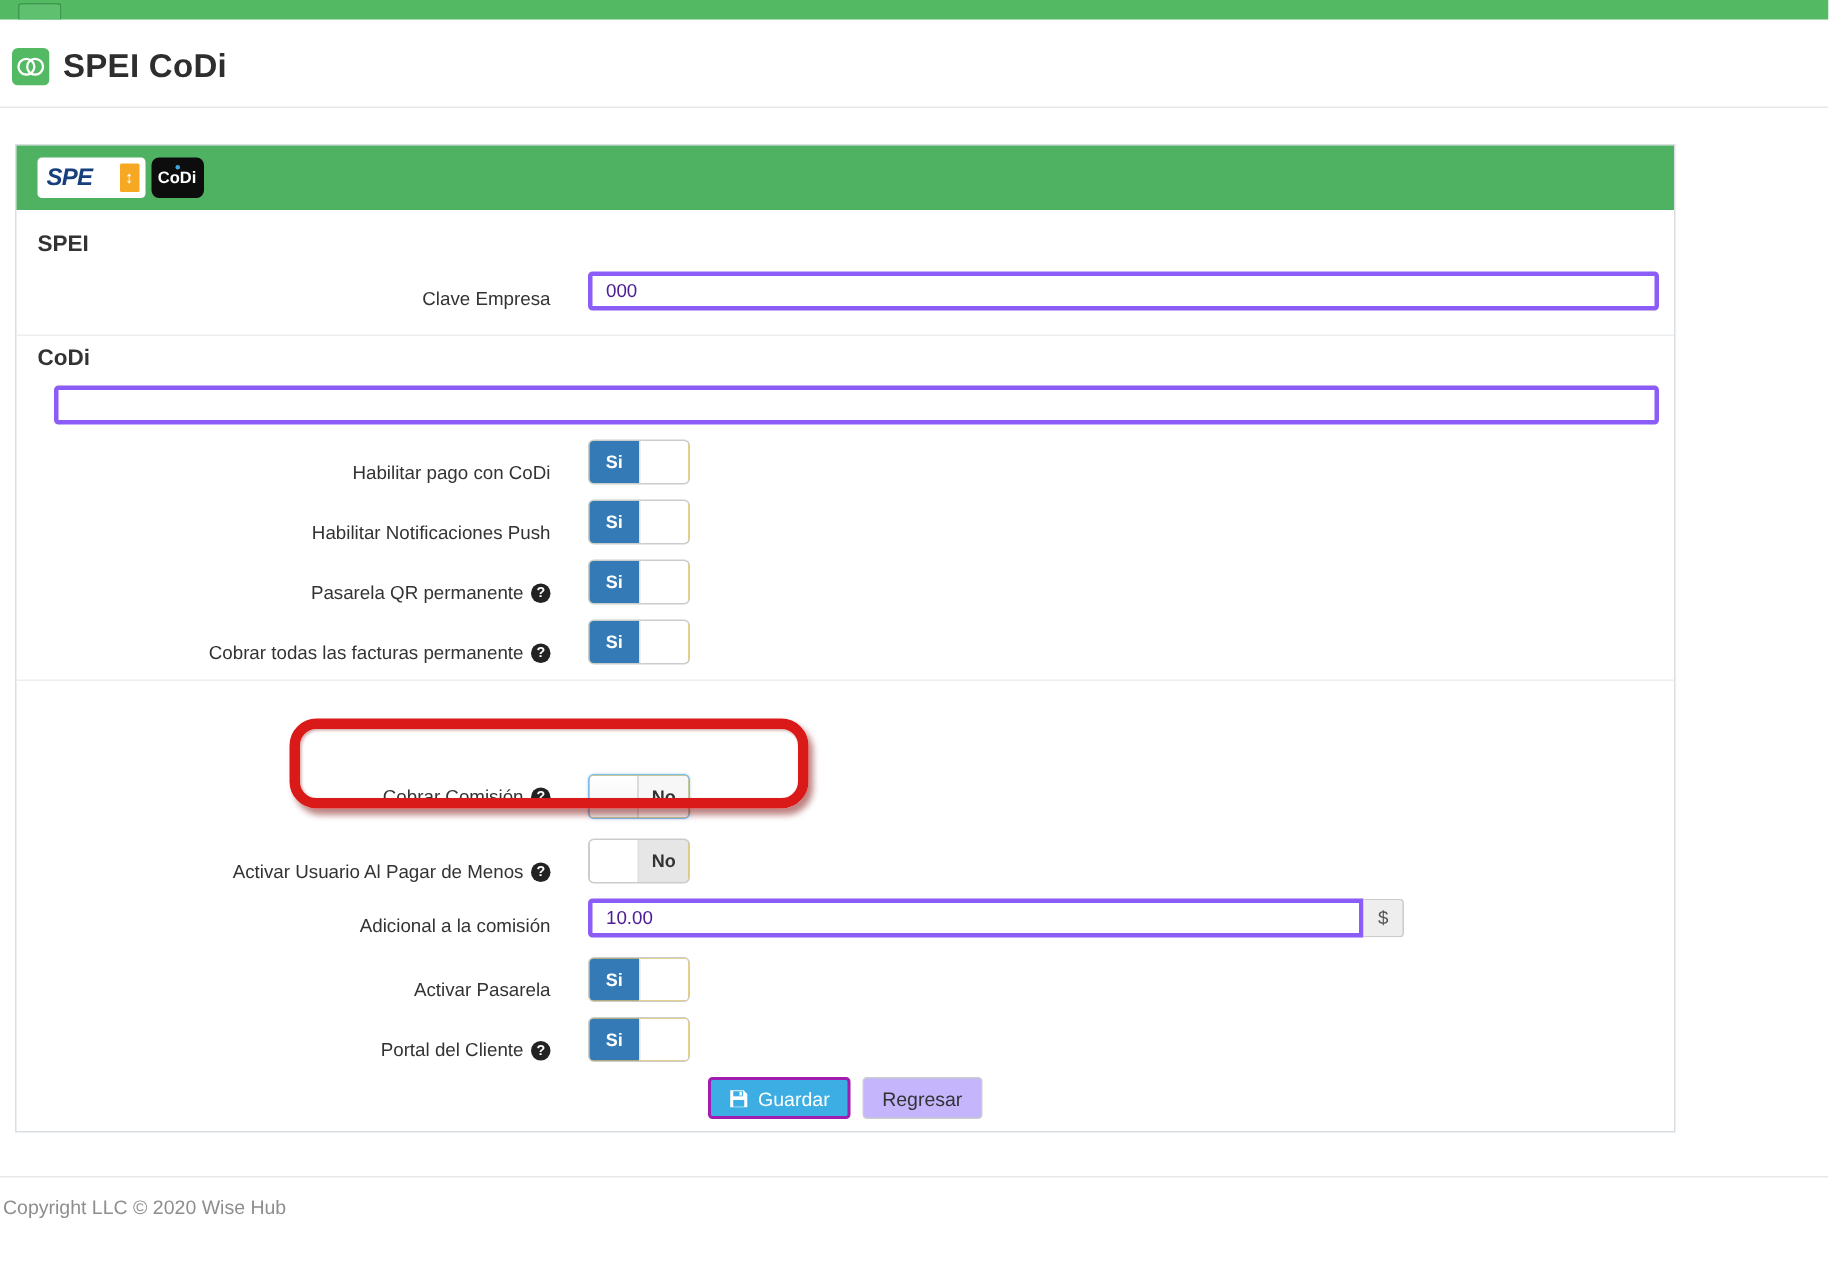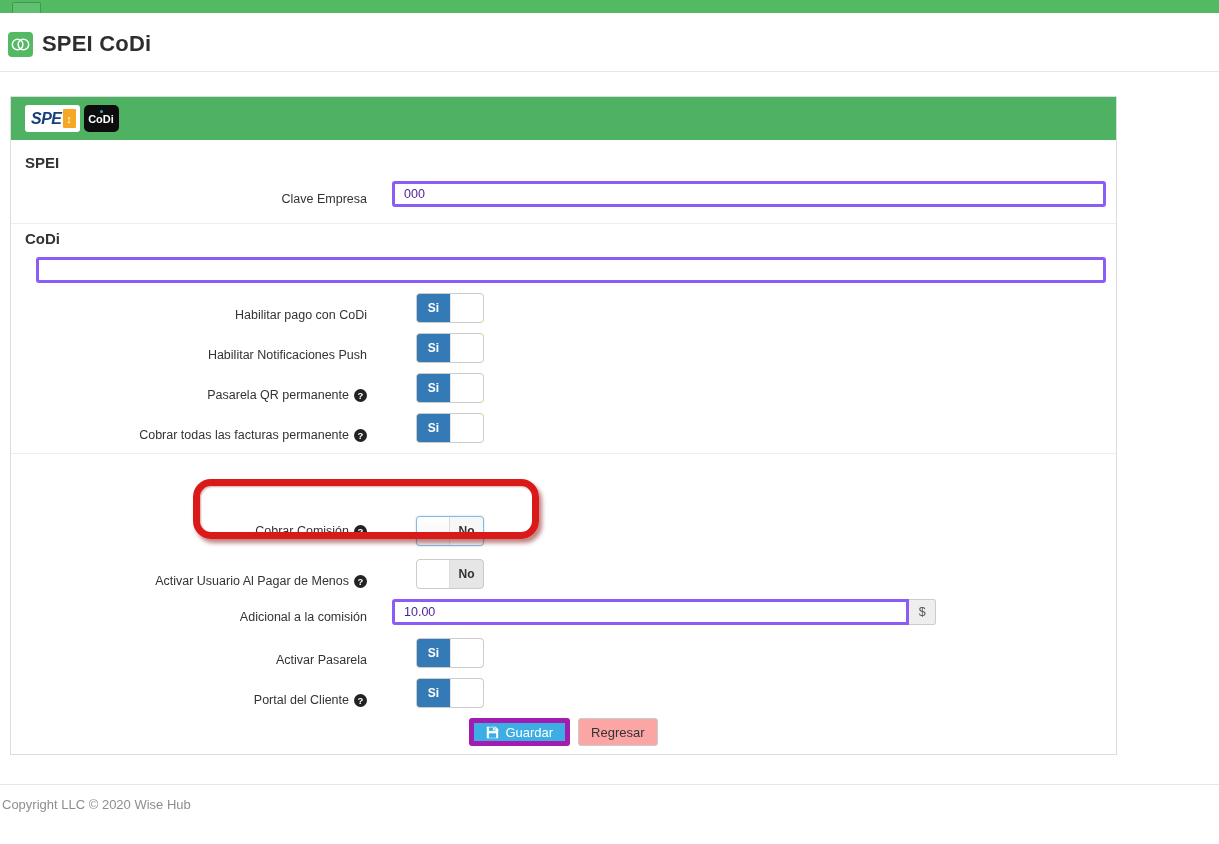--- a/index.html
+++ b/index.html
@@ -18,21 +18,21 @@
   .menu-btn{position:absolute;left:12px;top:2px;width:29px;height:11px;
     background:#5fc16f;border:1px solid #3f9a50;border-bottom:none;border-radius:2px 2px 0 0;cursor:pointer;}
   
   .page-header{display:flex;align-items:center;gap:9px;padding:18px 8px 14px 8px;
     border-bottom:1px solid #e7e7e7;}
   .page-title{font-size:22px;font-weight:600;color:#2e2e2e;letter-spacing:.2px;}
   .card-icon{width:25px;height:25px;display:block;}
   
   .panel{margin:24px 102px 0 10px;width:1107px;border:1px solid #d9dee2;background:#fff;}
   .panel-header{height:43px;background:var(--panel-green);display:flex;align-items:center;padding-left:14px;gap:4px;}
-  .logo-spei{height:27px;background:#fff;border-radius:3px;display:flex;align-items:center;padding:0 4px 0 6px;gap:1px;}
+  .logo-spei{height:27px;background:#fff;border-radius:3px;display:flex;align-items:center;padding:0 4px 0 6px;gap:18px;}
   .logo-spei .spei-txt{color:#173f7d;font-weight:bold;font-style:italic;font-size:16px;letter-spacing:-0.5px;}
   .logo-spei .spei-arrow{display:inline-flex;align-items:center;justify-content:center;
     width:13px;height:19px;background:#f7a823;color:#fff;font-size:11px;font-weight:bold;border-radius:1px;}
   .logo-codi{height:27px;min-width:35px;background:#0d0d0d;border-radius:5px;display:flex;
     align-items:center;justify-content:center;color:#fff;font-size:11px;font-weight:bold;padding:0 4px;position:relative;}
   .logo-codi::after{content:"";position:absolute;top:5px;left:16px;width:3px;height:3px;border-radius:50%;background:#3ea7e0;}
   .panel-body{padding:14px 0 8px 0;position:relative;}
   .section-heading{font-size:15px;font-weight:bold;color:#333;margin:0 0 10px 14px;}
   .divider{border:0;border-top:1px solid #eceef0;}
   .divider.d1{margin:16px 0 6px 0;}
@@ -49,43 +49,43 @@
   .input-group{display:flex;width:544px;}
   .input-group .text-input{border-radius:3px 0 0 3px;}
   .addon{width:28px;height:26px;background:#eee;border:1px solid #ccc;border-left:none;
     border-radius:0 3px 3px 0;display:flex;align-items:center;justify-content:center;
     font-size:12.5px;color:#555;}
   
   .help-icon{display:inline-flex;width:13px;height:13px;border-radius:50%;background:#222;
     color:#fff;font-size:9.5px;font-weight:bold;align-items:center;justify-content:center;cursor:pointer;flex:none;}
   
   .bs-toggle{width:68px;height:30px;border:1px solid #ccc;border-radius:4px;display:flex;
-    overflow:hidden;cursor:pointer;background:#eab308;margin-left:24px;}
+    overflow:hidden;cursor:pointer;background:#eab308;}
   .toggle-label{width:33px;text-align:center;line-height:28px;font-size:12px;font-weight:bold;}
   .t-handle{width:33px;background:#fff;}
   .bs-toggle.on .toggle-label{order:1;background:var(--toggle-on);color:#fff;}
   .bs-toggle.on .t-handle{order:2;border-left:1px solid #e3e3e3;}
   .bs-toggle.off .toggle-label{order:2;background:#e6e6e6;color:#333;}
   .bs-toggle.off .t-handle{order:1;border-right:1px solid #ddd;}
   .bs-toggle.focused{border-color:#7fbce6;box-shadow:0 0 2px rgba(102,175,233,.5);}
   .bs-toggle.focused .toggle-label{background:#f7f7f7;}
   .bs-toggle.focused .t-handle{background:linear-gradient(#fff,#f2f2f2);}
   
   .row-annotated{position:relative;height:74px;margin-top:25px;margin-bottom:6px;}
   .row-annotated .row-inner{display:flex;align-items:center;padding-top:37px;}
   .red-annotation{position:absolute;left:182px;top:0;width:346px;height:60px;
     border:7px solid var(--annotation-red);border-radius:18px;
     box-shadow:3px 4px 4px rgba(125,8,8,.5), inset 1px 1px 2px rgba(125,8,8,.35);
     pointer-events:none;}
   
   .btn-row{display:flex;justify-content:center;gap:8px;margin-top:10px;}
   .btn{height:28px;border-radius:3px;font-family:inherit;font-size:13px;display:inline-flex;
     align-items:center;gap:6px;padding:0 12px;cursor:pointer;}
-  .btn-save{background:var(--save-blue);border:5px solid #a21caf;color:#fff;}
-  .btn-back{background:#fca5a5;border:1px solid #ccc;color:#333;}
+  .btn-save{background:var(--save-blue);border:2px solid #a21caf;color:#fff;}
+  .btn-back{background:#c4b5fd;border:1px solid #ccc;color:#333;}
   
   .footer-rule{border:0;border-top:1px solid #e7e7e7;margin:29px 0 0 0;}
   .footer-text{margin:12px 0 0 2px;font-size:13px;color:#8e8e8e;}
 </style>
 </head>
 <body>
 
 <div class="topbar">
   <div class="menu-btn"></div>
 </div>

